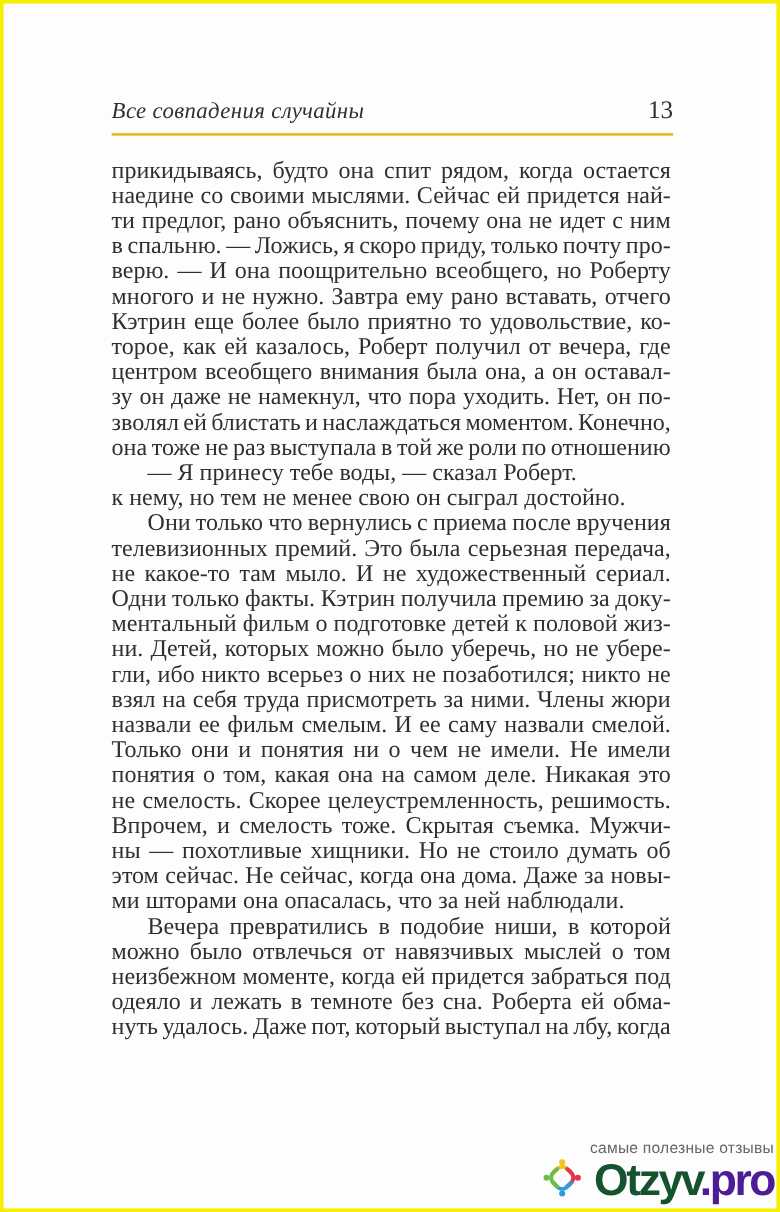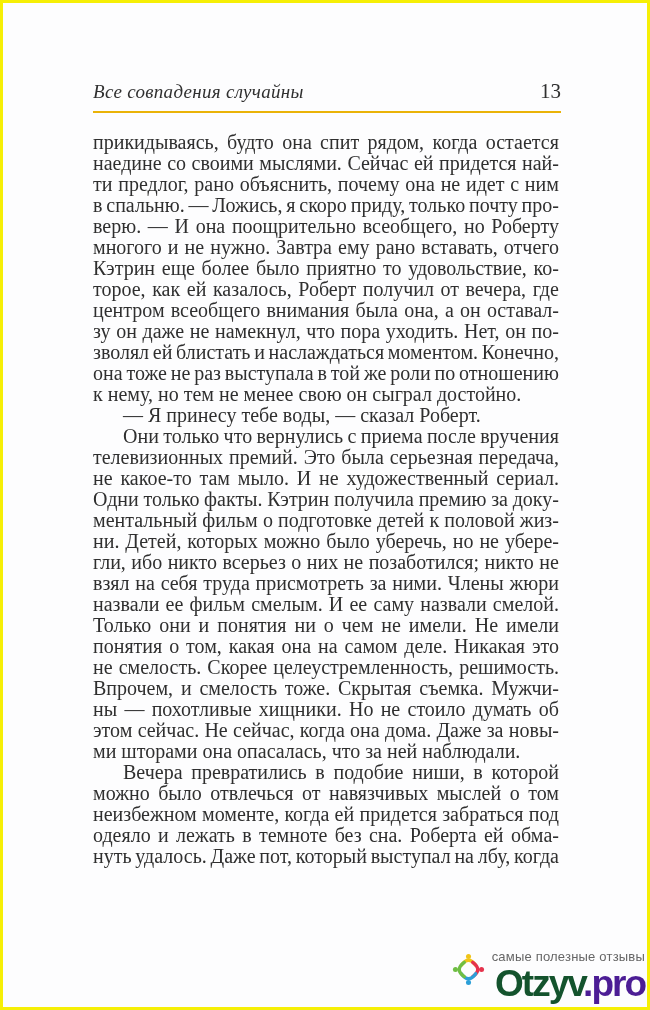--- a/index.html
+++ b/index.html
@@ -48,20 +48,21 @@
     justify-content: space-between;
   }
   .line.indent {
     padding-left: 30px;
   }
   .footer {
     position: absolute;
     right: 2px;
     bottom: 4px;
     display: flex;
+    align-items: flex-end;
     gap: 5px;
     font-family: "Liberation Sans", sans-serif;
   }
   .footer .icon {
     margin-bottom: 1px;
   }
   .logo-col {
     display: flex;
     flex-direction: column;
     align-items: flex-end;
@@ -213,22 +214,22 @@
         <span>не</span>
         <span>раз</span>
         <span>выступала</span>
         <span>в</span>
         <span>той</span>
         <span>же</span>
         <span>роли</span>
         <span>по</span>
         <span>отношению</span>
       </div>
+      <div class="line indent">— Я принесу тебе воды, — сказал Роберт.</div>
       <div class="line">к нему, но тем не менее свою он сыграл достойно.</div>
-      <div class="line indent">— Я принесу тебе воды, — сказал Роберт.</div>
       <div class="line fill indent">
         <span>Они</span>
         <span>только</span>
         <span>что</span>
         <span>вернулись</span>
         <span>с</span>
         <span>приема</span>
         <span>после</span>
         <span>вручения</span>
       </div>

